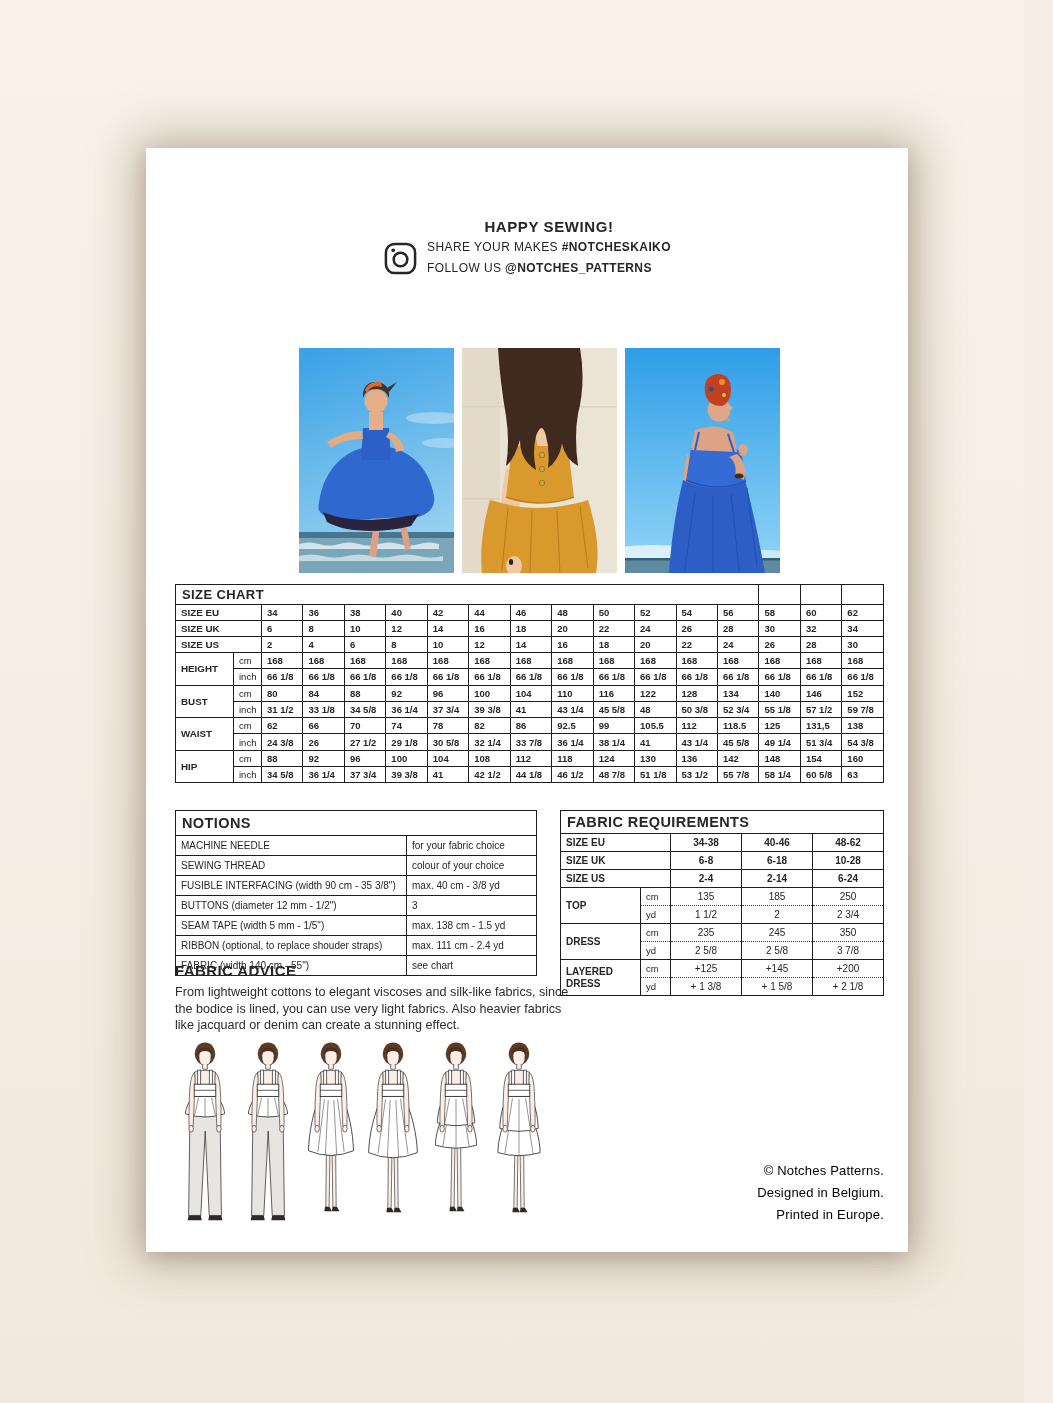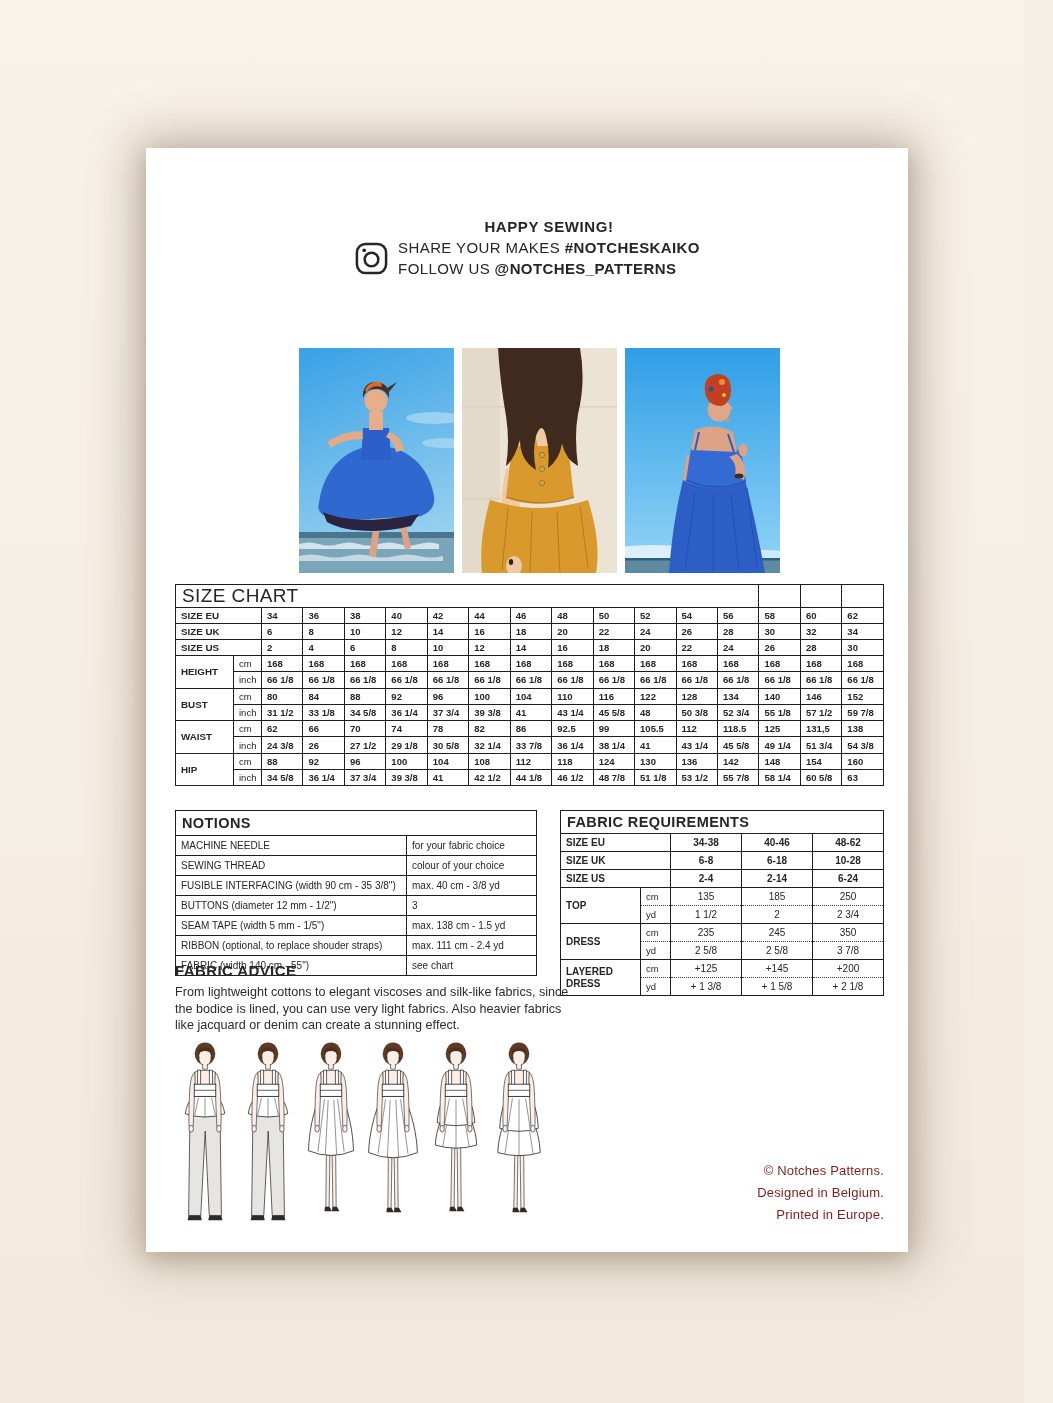--- a/index.html
+++ b/index.html
@@ -12,35 +12,35 @@
   .canvas{position:relative;width:1024px;height:1403px;overflow:hidden;
     background:linear-gradient(180deg,#f8f2e9 0%,#f5eee4 55%,#f1e9dd 100%)}
   .page{position:absolute;left:146px;top:148px;width:762px;height:1104px;background:var(--paper);
     box-shadow:0 0 46px 10px rgba(118,96,72,.42),0 6px 18px rgba(118,96,72,.25)}
 
   
   .header{position:absolute;top:68px;left:0;width:100%;display:flex;justify-content:center}
   .header-inner{display:flex;align-items:flex-end}
   .ig{width:35px;height:35px;margin-right:9px;margin-bottom:3px}
   .h-title{font-weight:700;font-size:15px;letter-spacing:.6px;text-align:center;line-height:21px}
-  .h-line{font-size:15px;letter-spacing:.4px;line-height:21px;white-space:nowrap}
+  .h-line{font-size:12px;letter-spacing:.4px;line-height:21px;white-space:nowrap}
   .h-line b{font-weight:700}
 
   
   .photos{position:absolute;left:153px;top:200px;display:flex;gap:8px}
   .photo{width:155px;height:225px;display:block}
 
   
   table{border-collapse:collapse;table-layout:fixed;position:absolute}
   td{border:1.5px solid var(--table-border);color:var(--ink);white-space:nowrap;overflow:hidden}
 
   
   .sc{left:29px;top:436px;width:709px}
   .sc td{font-size:9.5px;font-weight:700;padding:0 0 0 5px}
-  .sc .sc-title{font-size:19px;font-weight:400;letter-spacing:.4px;padding-left:6px}
+  .sc .sc-title{font-size:13px;font-weight:700;letter-spacing:.4px;padding-left:6px}
   .sc .sc-label{font-size:9.8px}
   .sc .sc-unit{font-weight:400}
   .sc-title-row td{height:20px}
   .sc-size-row td{height:16px}
   .sc-meas-row td{height:16.3px}
 
   
   .nt{left:29px;top:662px;width:362px}
   .nt td{font-size:10px;height:17px;padding:4px 5px}
   .nt .nt-title{font-size:14.5px;font-weight:800;letter-spacing:.4px;height:25px;padding-left:6px}
@@ -62,21 +62,21 @@
   .advice-title{font-size:15px;font-weight:700;letter-spacing:.4px;margin-bottom:5px}
   .advice-body{font-size:12.6px;line-height:1.33;color:#2c2c2c}
 
   
   .figures{position:absolute;left:29px;top:888px;width:374px;height:192px;
     display:flex;justify-content:space-between}
   .fig{width:60px;height:192px}
 
   
   .footer{position:absolute;right:24px;top:1012px;text-align:right;font-size:13px;
-    line-height:22px;letter-spacing:.2px;color:#7f1d1d}
+    line-height:22px;letter-spacing:.2px;color:#000000}
 </style>
 </head>
 <body>
 
 <div class="canvas">
 
   <svg width="0" height="0" style="position:absolute">
     <defs>
       <g id="fig-upper">
         <ellipse cx="32" cy="13.5" rx="11" ry="12" fill="#5c3b26"></ellipse>

